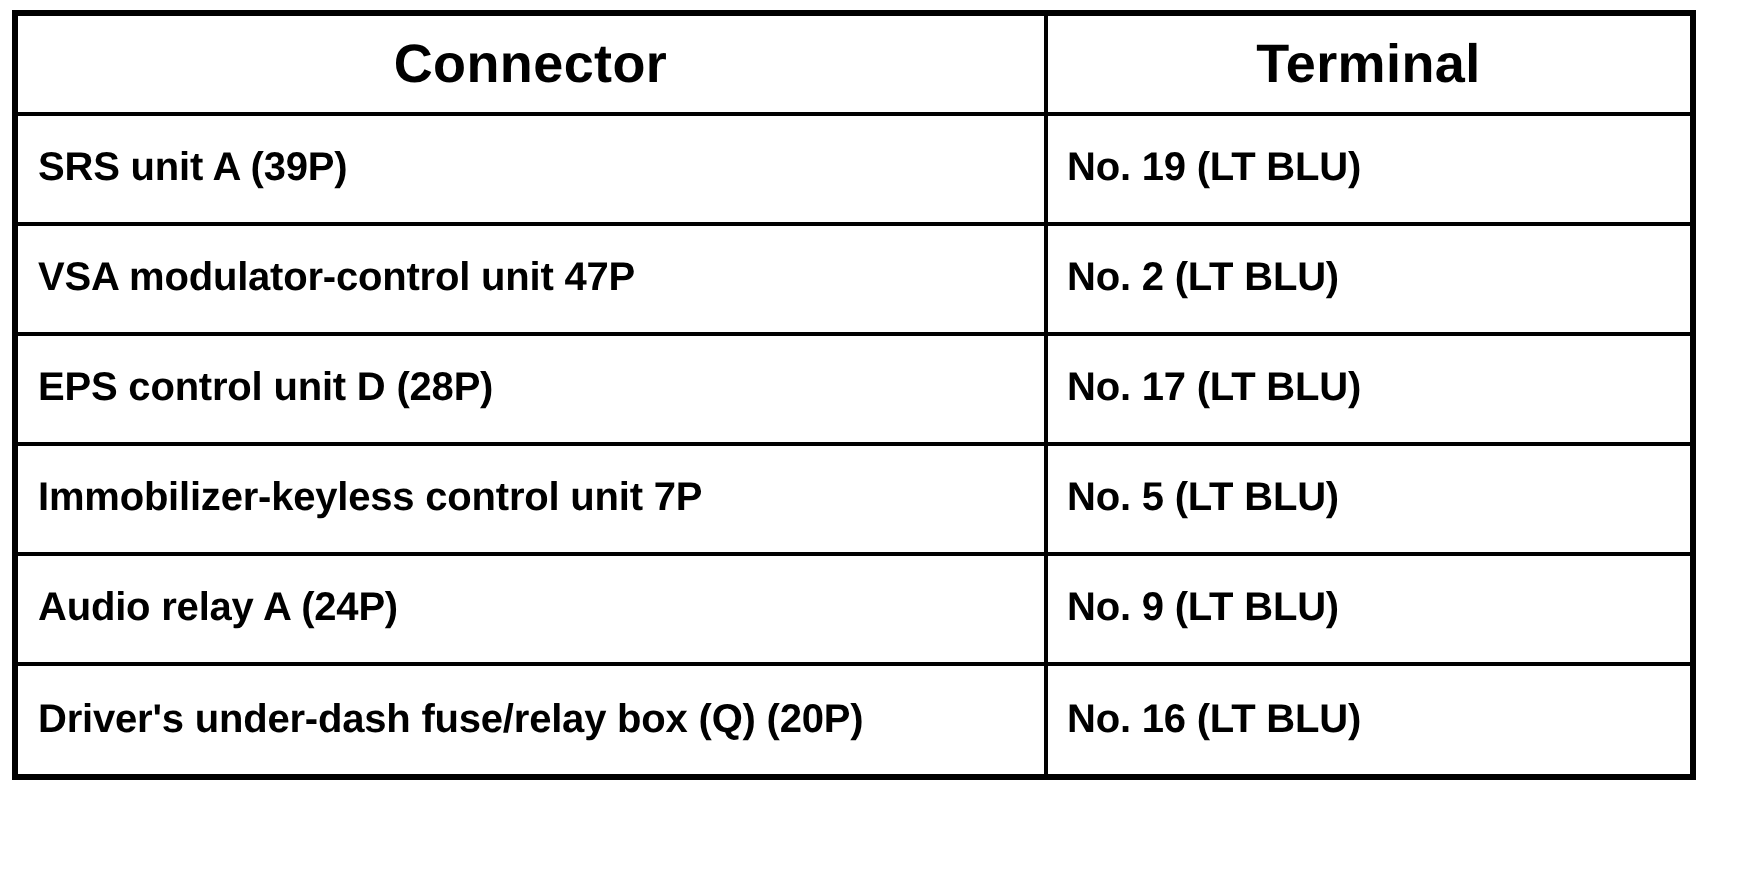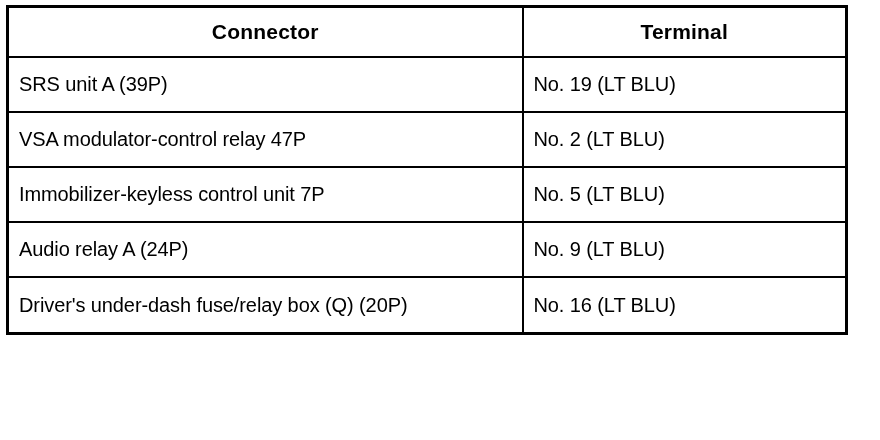--- a/index.html
+++ b/index.html
@@ -45,30 +45,30 @@
     padding: 0 10px;
     height: 53px;
     line-height: 53px;
     white-space: nowrap;
     overflow: hidden;
   }
 
   .spec-table thead th {
     text-align: center;
     font-weight: bold;
-    font-size: 21px;
+    font-size: 27px;
     letter-spacing: 0.2px;
     height: 48px;
     line-height: 48px;
     margin-top: 28px;
   }
 
   .spec-table tbody td {
     text-align: left;
-    font-weight: normal;
+    font-weight: bold;
     font-size: 20px;
     letter-spacing: -0.1px;
   }
 
   .spec-table tbody tr:last-child td {
     height: 54px;
     line-height: 54px;
   }
 </style>
 </head>
@@ -88,22 +88,26 @@
         <th>Terminal</th>
       </tr>
     </thead>
 
     <tbody>
       <tr>
         <td>SRS unit A (39P)</td>
         <td>No. 19 (LT BLU)</td>
       </tr>
       <tr>
-        <td>VSA modulator-control relay 47P</td>
+        <td>VSA modulator-control unit 47P</td>
         <td>No. 2 (LT BLU)</td>
+      </tr>
+      <tr>
+        <td>EPS control unit D (28P)</td>
+        <td>No. 17 (LT BLU)</td>
       </tr>
       <tr>
         <td>Immobilizer-keyless control unit 7P</td>
         <td>No. 5 (LT BLU)</td>
       </tr>
       <tr>
         <td>Audio relay A (24P)</td>
         <td>No. 9 (LT BLU)</td>
       </tr>
       <tr>

